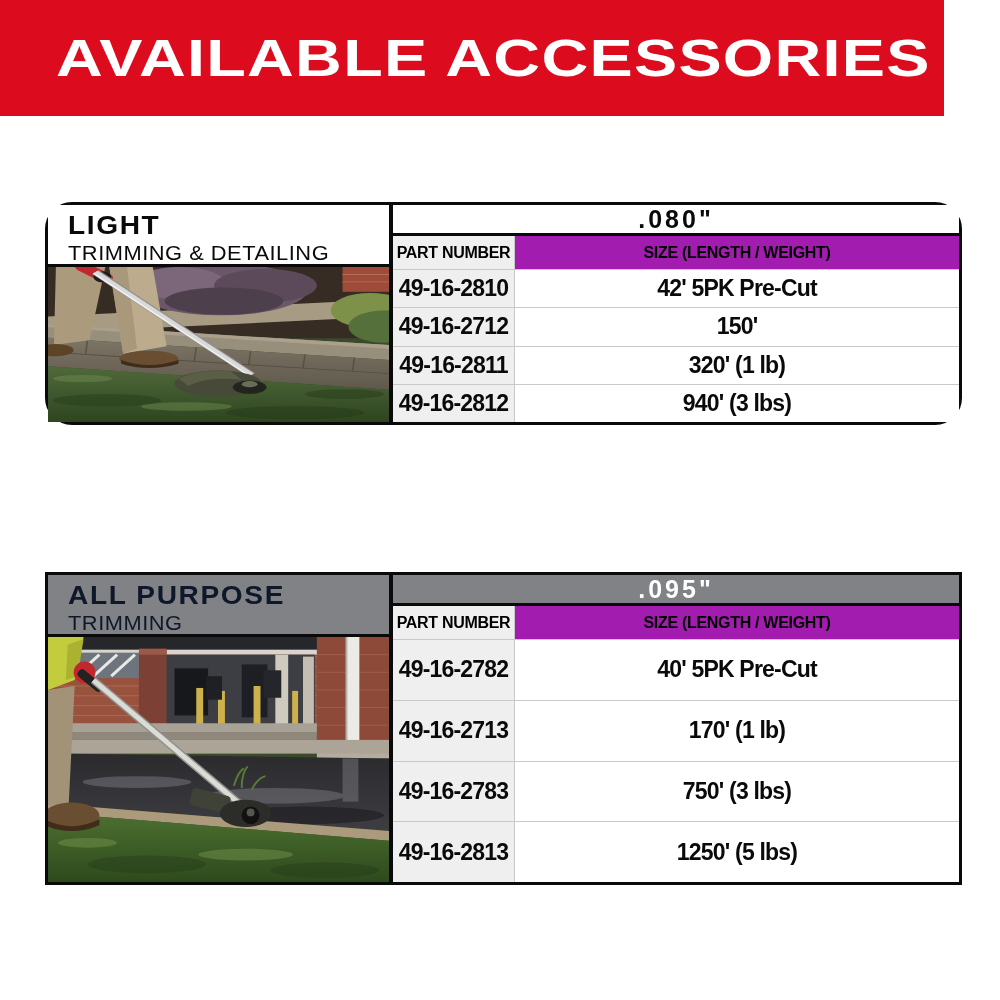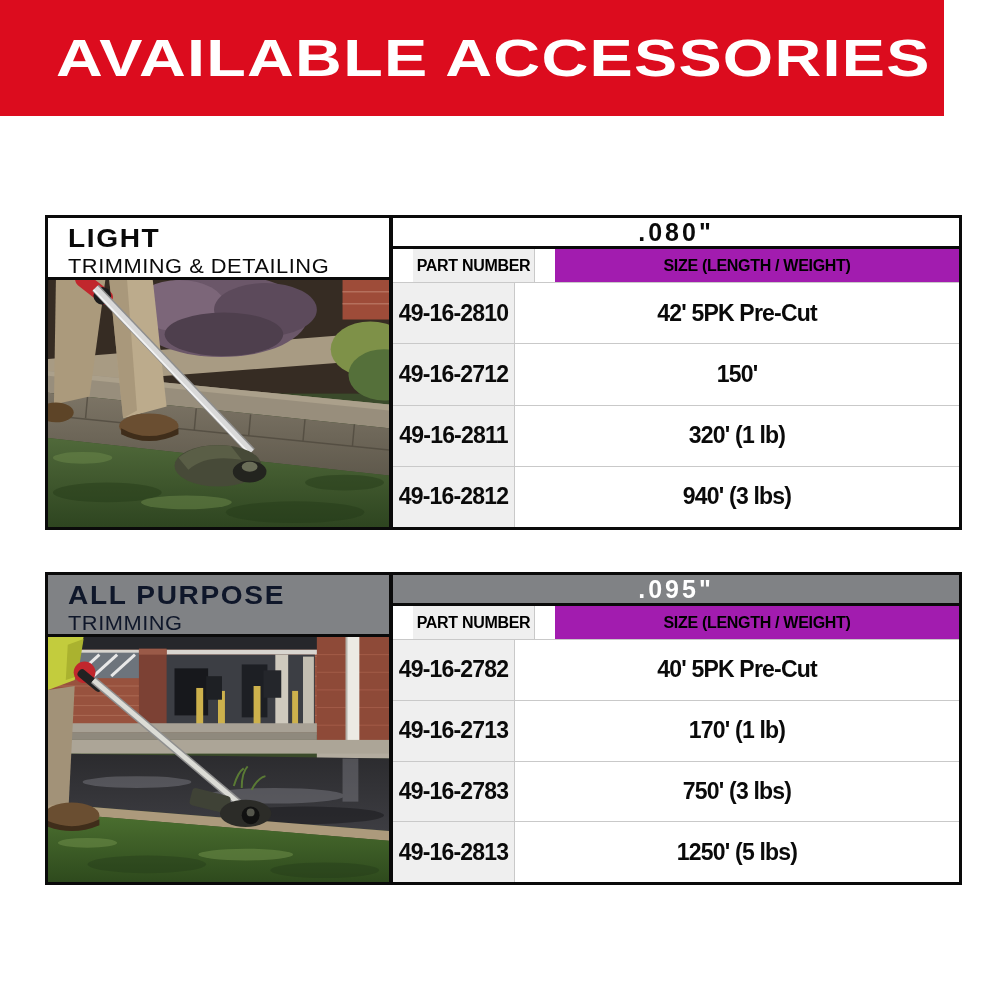--- a/index.html
+++ b/index.html
@@ -16,21 +16,21 @@
   .banner-title {
     margin:0 0 0 56px; color:#ffffff; font-size:51px; font-weight:bold;
     letter-spacing:1px; white-space:nowrap;
     transform:scaleX(1.27); transform-origin:left center;
   }
   
   .acc-table {
     position:absolute; left:45px; width:917px; box-sizing:border-box;
     border:3px solid #0a0a0a; background:#ffffff; display:flex;
   }
-  #table-light { top:215px; height:315px; }
+  #table-light { top:202px; height:223px;border-radius:27px; }
   #table-allpurpose { top:572px; height:313px; }
 
   .left-col {
     width:345px; min-width:345px; box-sizing:border-box;
     border-right:4px solid #0a0a0a; display:flex; flex-direction:column;
   }
   .cat-header {
     height:62px; min-height:62px; box-sizing:border-box;
     border-bottom:3px solid #0a0a0a; padding:7px 0 0 20px; overflow:hidden;
   }
@@ -56,21 +56,21 @@
   .diam-band.light { background:#ffffff; color:#0a0a0a; }
   .diam-band.dark  { background:#808285; color:#ffffff; }
 
   .col-headers {
     height:34px; min-height:34px; box-sizing:border-box;
     display:flex; border-bottom:1px solid #c9c9c9;
   }
   .part-w { width:122px; min-width:122px; box-sizing:border-box; }
   .hcell {
     display:flex; align-items:center; justify-content:center;
-    font-size:16px; font-weight:bold; letter-spacing:-0.3px; white-space:nowrap;margin-left:20px;
+    font-size:16px; font-weight:bold; letter-spacing:-0.3px; white-space:nowrap;
   }
   .hcell.part { background:#EFEFEF; border-right:1px solid #c9c9c9; }
   .hcell.size { flex:1; background:#a21caf; }
 
   .data-row { flex:1; display:flex; border-bottom:1px solid #c9c9c9; }
   .data-row:last-child { border-bottom:none; }
   .cell {
     display:flex; align-items:center; justify-content:center;
     font-size:23px; font-weight:bold; letter-spacing:-0.8px; white-space:nowrap;
     color:#0a0a0a;

